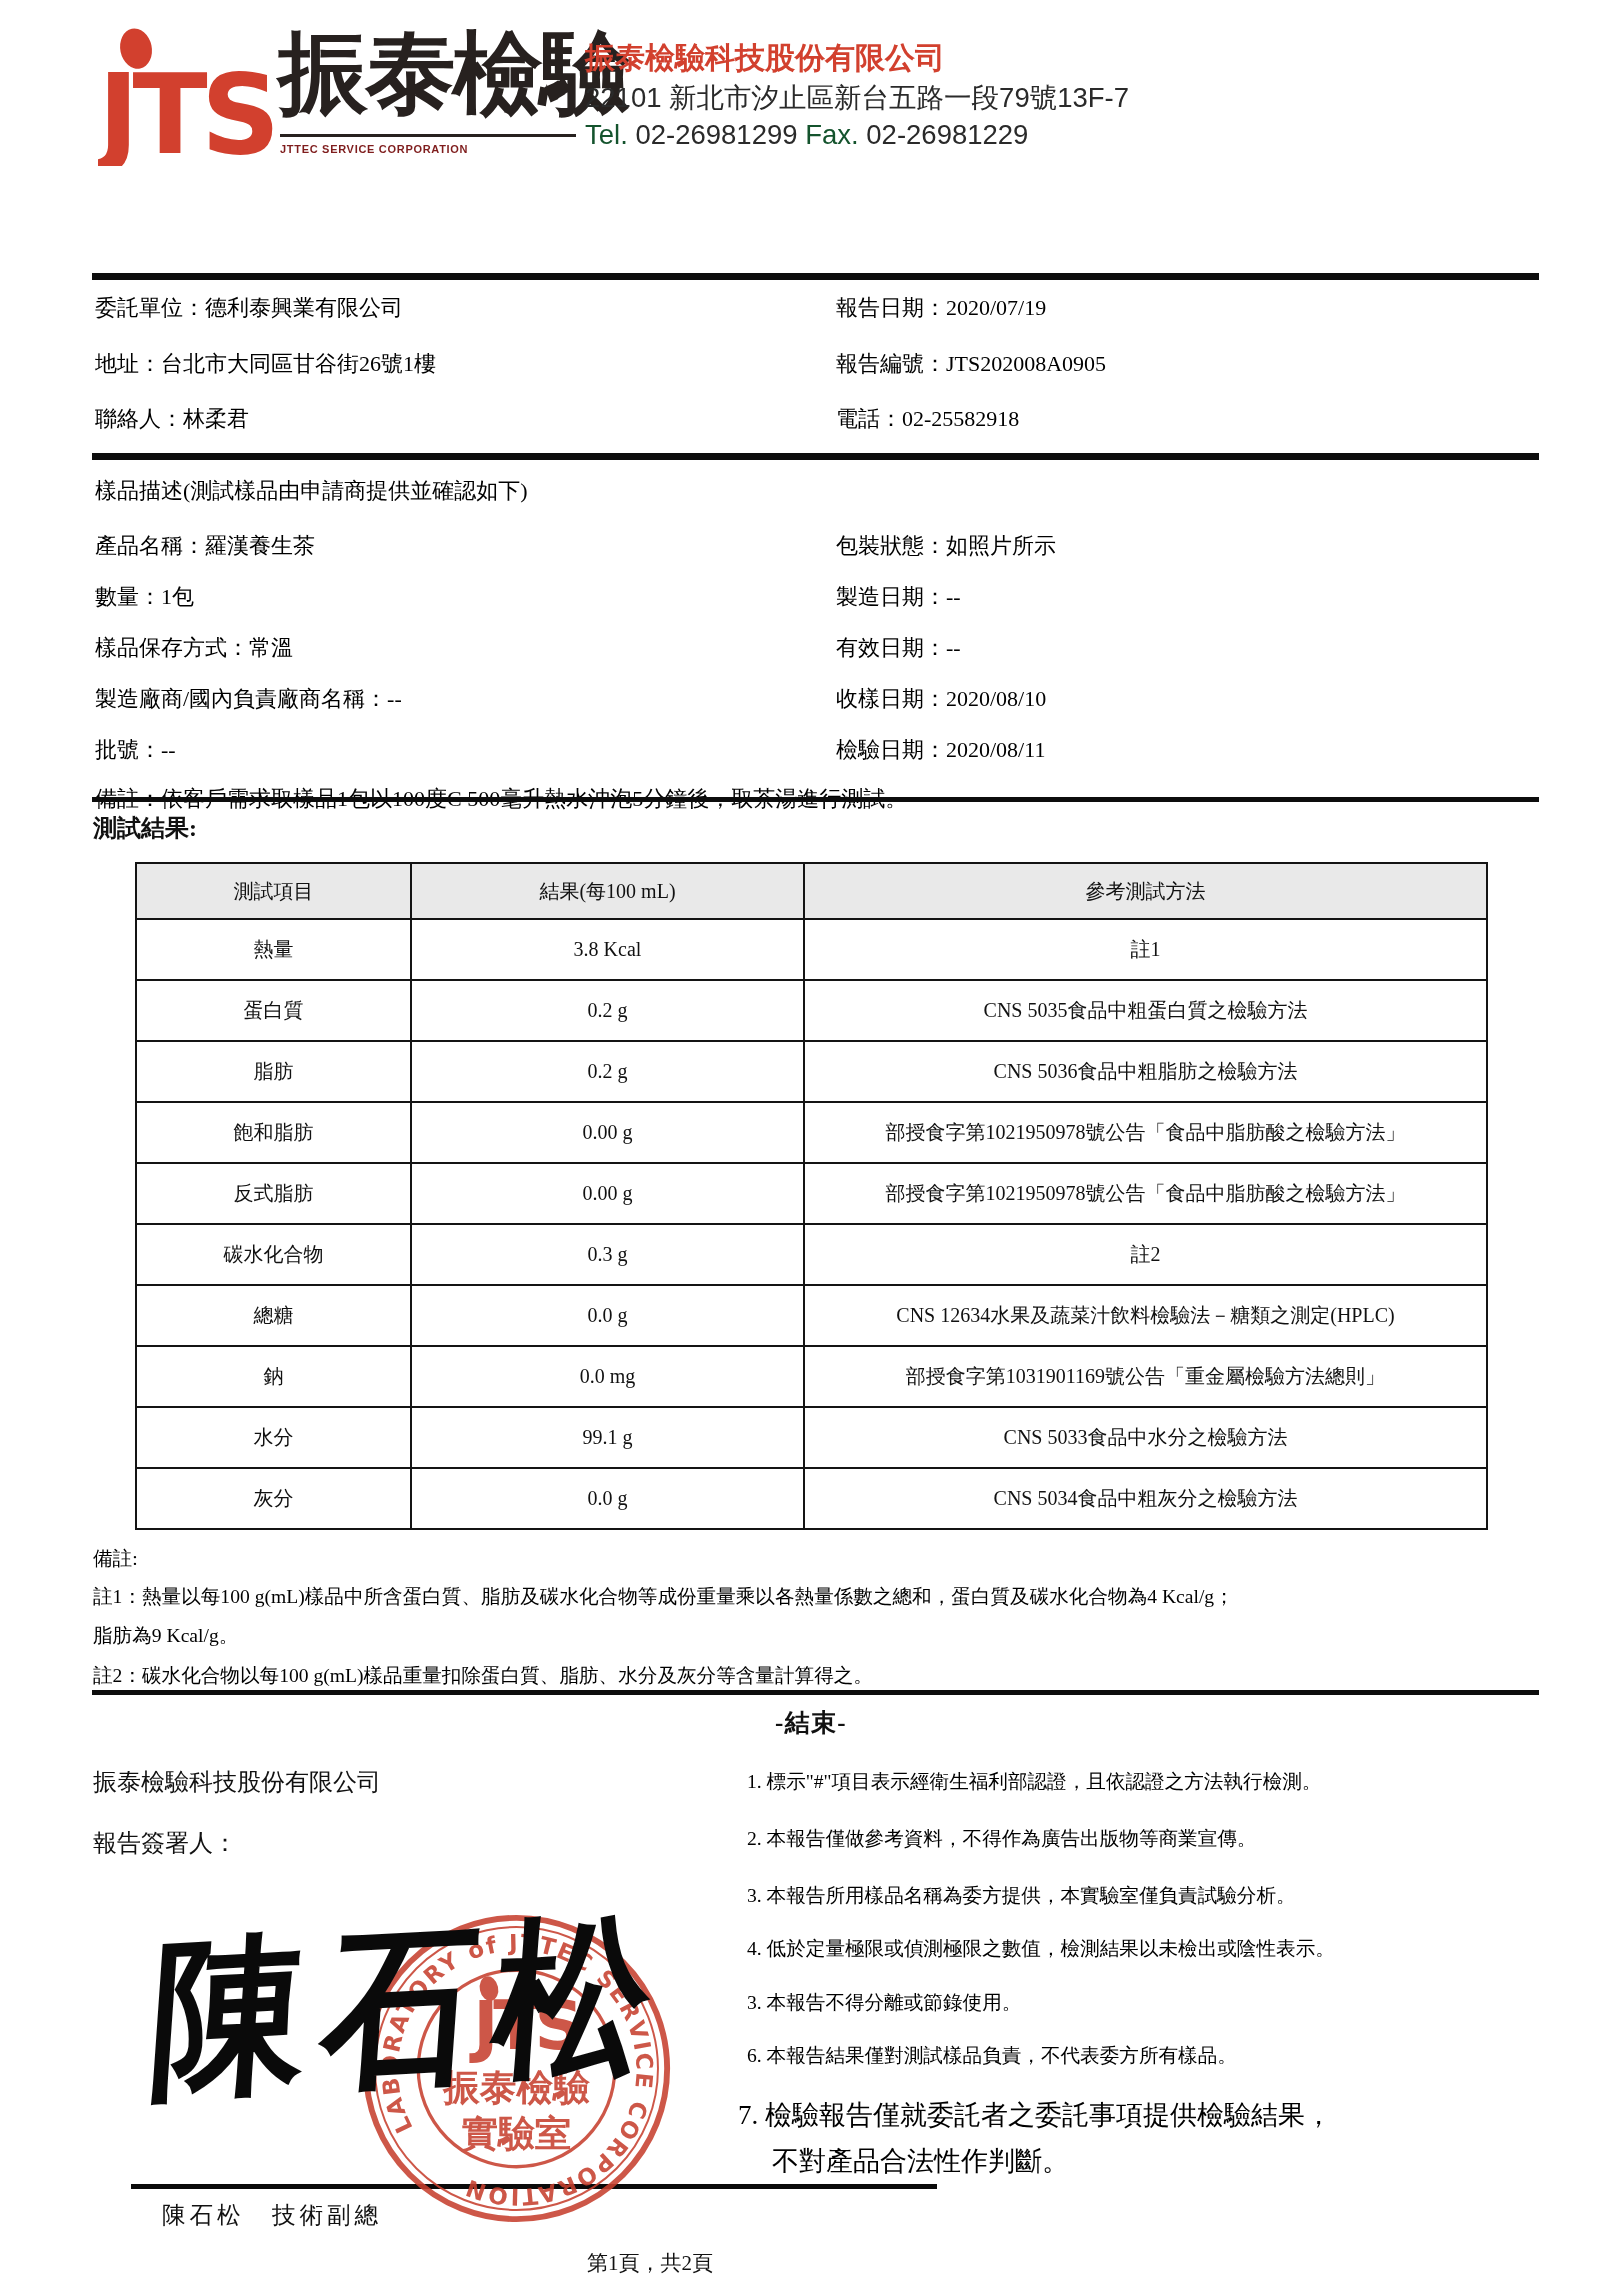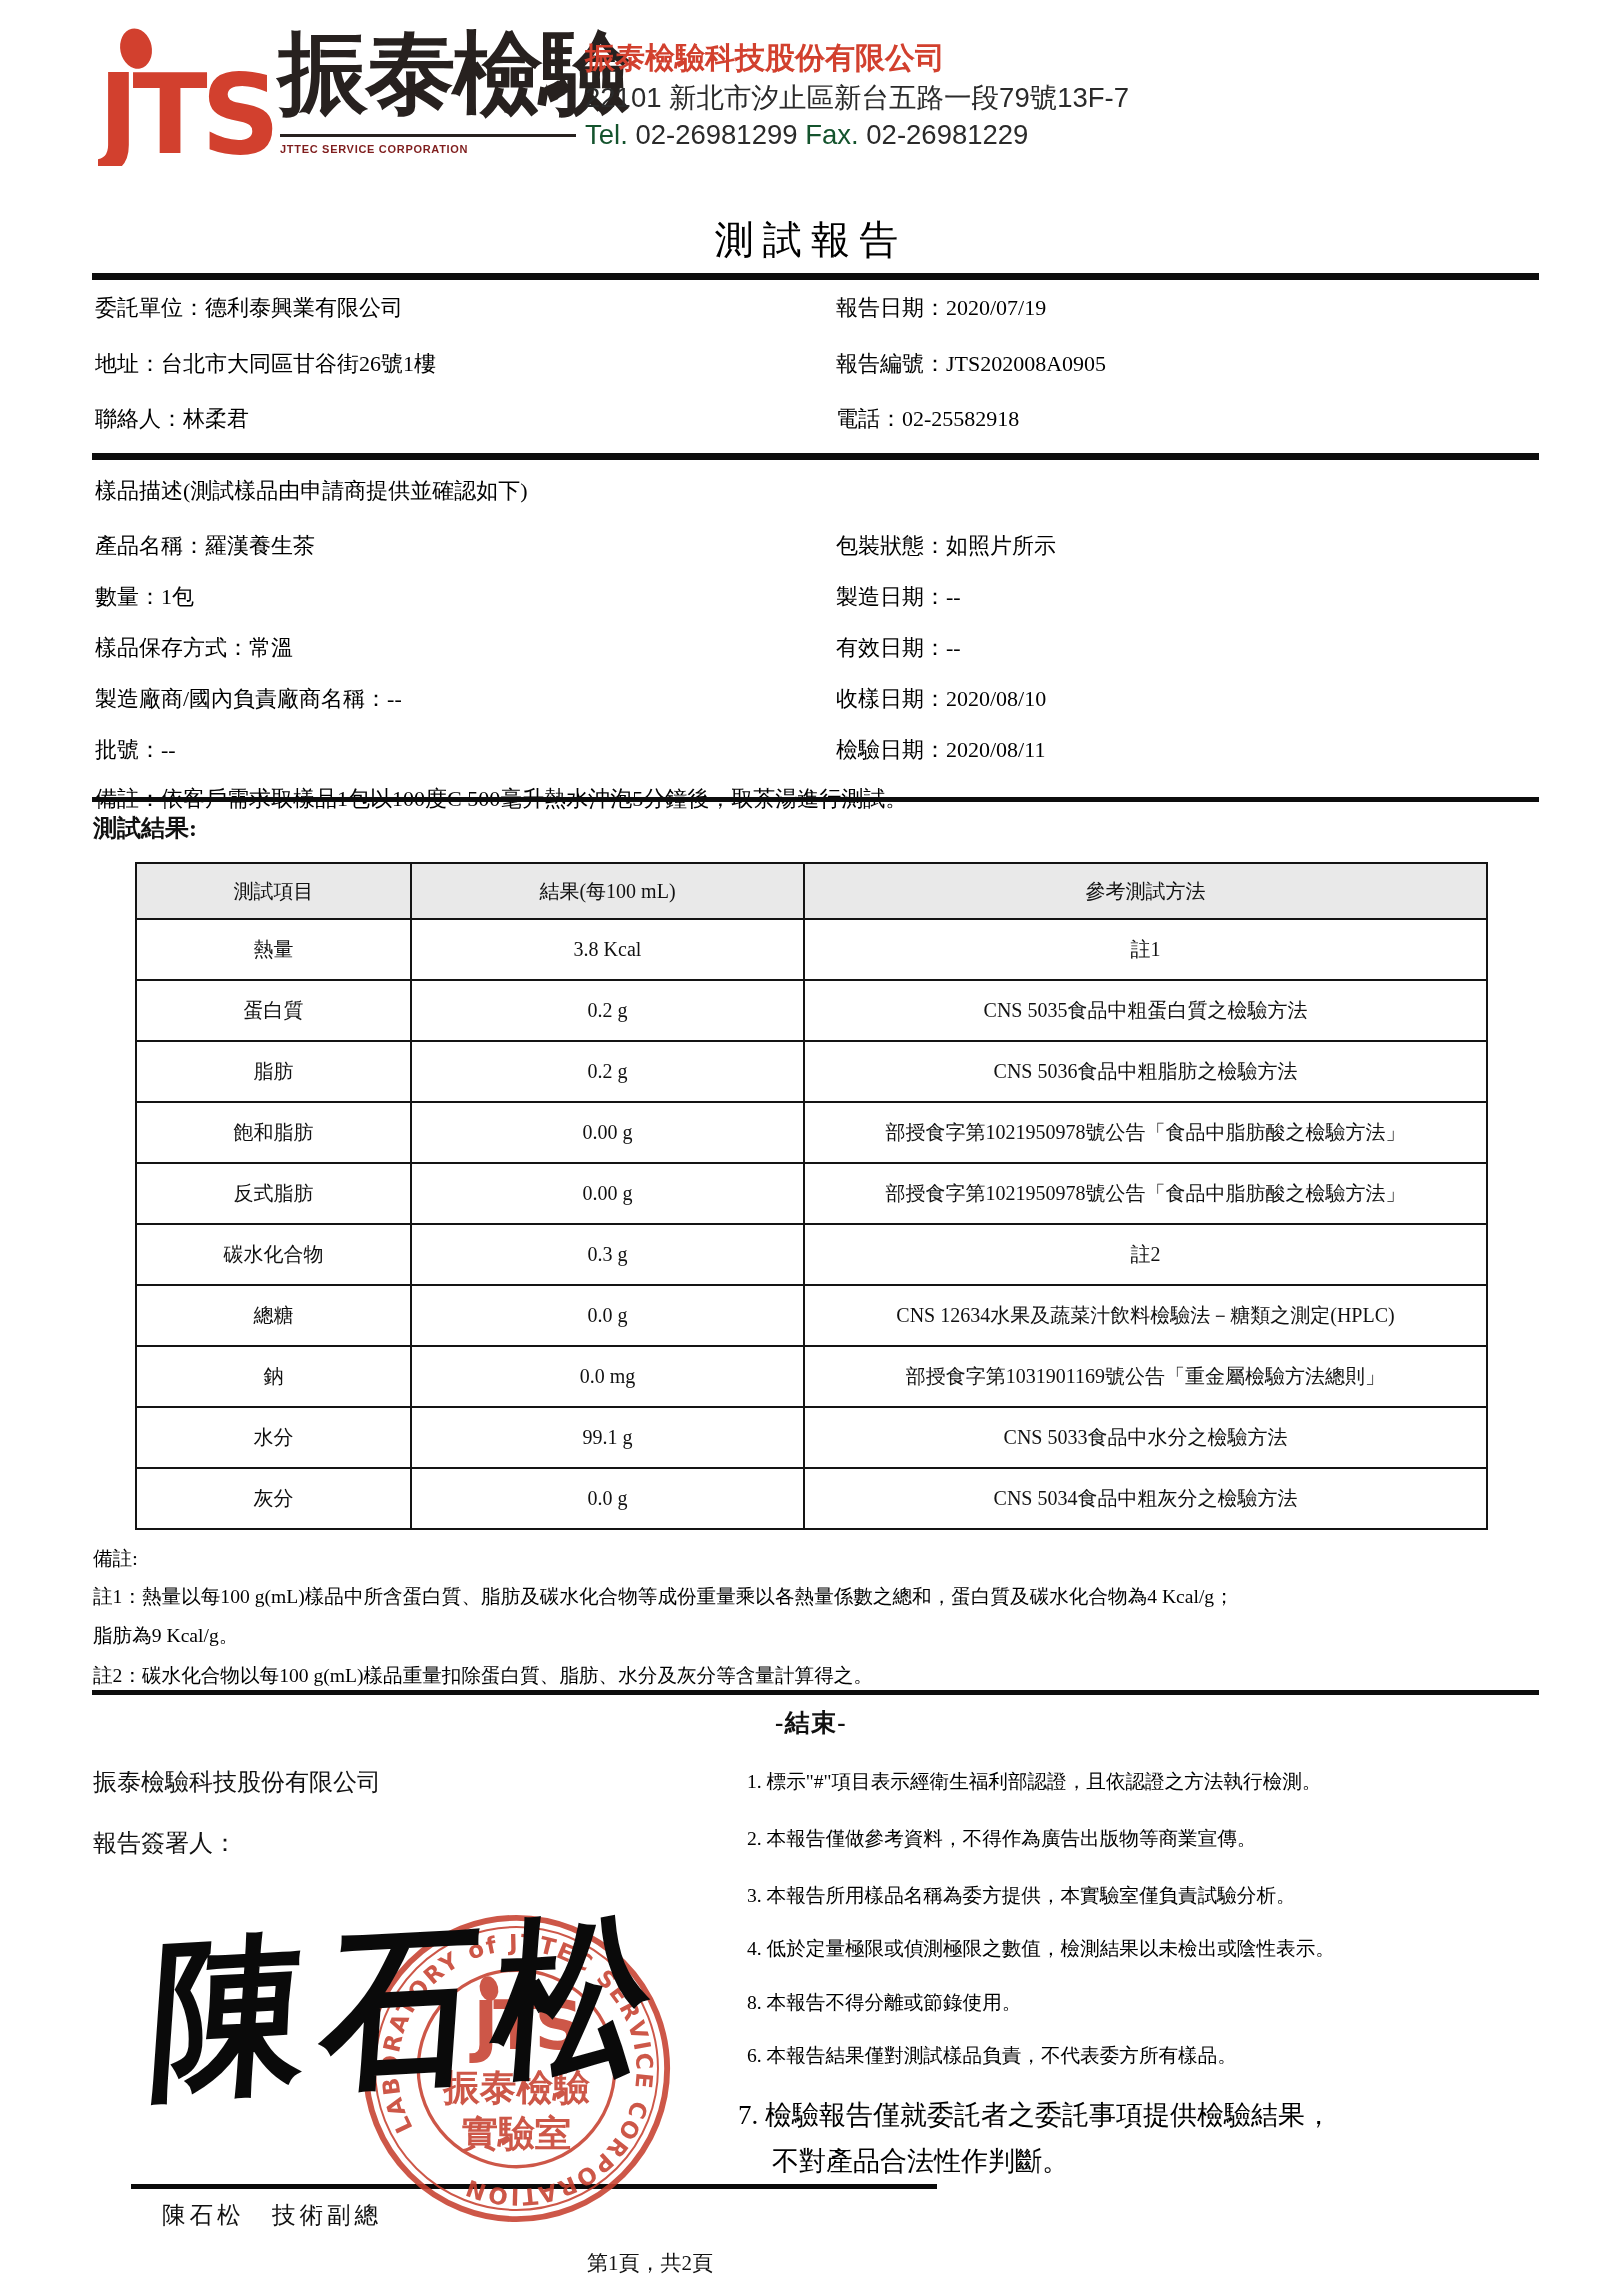--- a/index.html
+++ b/index.html
@@ -91,21 +91,20 @@
     <div class="co-name">振泰檢驗科技股份有限公司</div>
     <div class="co-addr">22101 新北市汐止區新台五路一段79號13F-7</div>
     <div class="co-tel">
       <span class="red">Tel.</span>
       <span>02-26981299</span>
       <span class="red">Fax.</span>
       <span>02-26981229</span>
     </div>
   </div>
 
-  <div class="doc-title">測試報告</div>
 
   <div class="rule" style="top:273px"></div>
 
   <div>
     <div class="line" style="left:95px;top:293px">委託單位：德利泰興業有限公司</div>
     <div class="line" style="left:95px;top:349px">地址：台北市大同區甘谷街26號1樓</div>
     <div class="line" style="left:95px;top:404px">聯絡人：林柔君</div>
     <div class="line" style="left:836px;top:293px">報告日期：2020/07/19</div>
     <div class="line" style="left:836px;top:349px">報告編號：JTS202008A0905</div>
     <div class="line" style="left:836px;top:404px">電話：02-25582918</div>
@@ -209,21 +208,21 @@
   <div class="end-marker">-結束-</div>
 
   <div class="signoff-company">振泰檢驗科技股份有限公司</div>
   <div class="signoff-label">報告簽署人：</div>
 
   <div>
     <div class="disc" style="top:1768px">1. 標示"#"項目表示經衛生福利部認證，且依認證之方法執行檢測。</div>
     <div class="disc" style="top:1825px">2. 本報告僅做參考資料，不得作為廣告出版物等商業宣傳。</div>
     <div class="disc" style="top:1882px">3. 本報告所用樣品名稱為委方提供，本實驗室僅負責試驗分析。</div>
     <div class="disc" style="top:1935px">4. 低於定量極限或偵測極限之數值，檢測結果以未檢出或陰性表示。</div>
-    <div class="disc" style="top:1989px">8. 本報告不得分離或節錄使用。</div>
+    <div class="disc" style="top:1989px">3. 本報告不得分離或節錄使用。</div>
     <div class="disc" style="top:2042px">6. 本報告結果僅對測試樣品負責，不代表委方所有樣品。</div>
     <div class="disc-big" style="top:2092px">
       <div>7. 檢驗報告僅就委託者之委託事項提供檢驗結果，</div>
       <div class="indent">不對產品合法性作判斷。</div>
     </div>
   </div>
 
   <div class="sig-line"></div>
 
   <svg class="stamp" viewBox="0 0 484 484">

